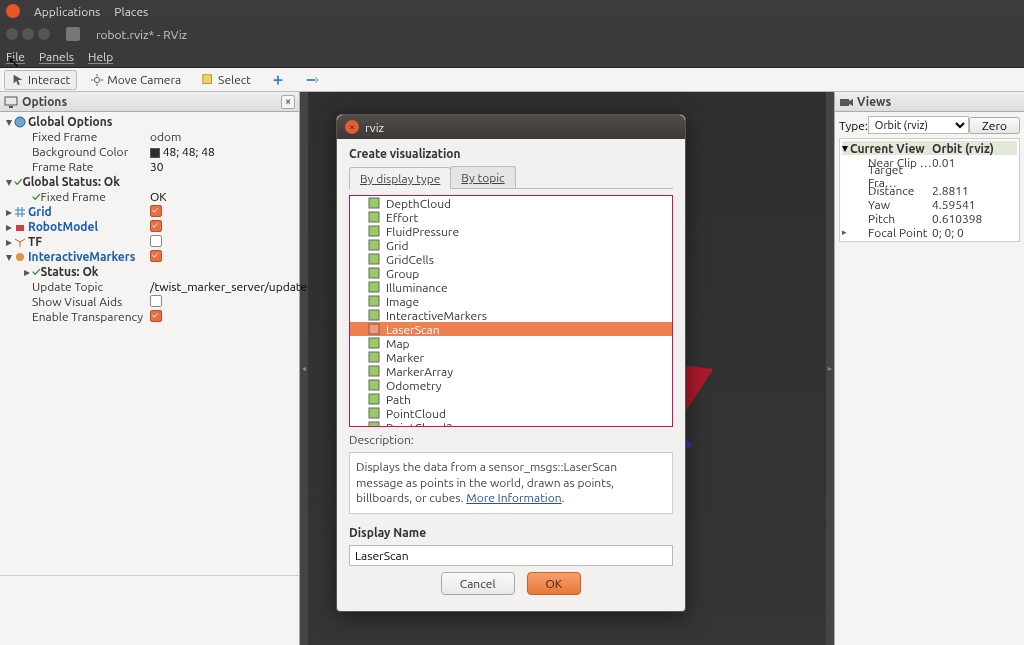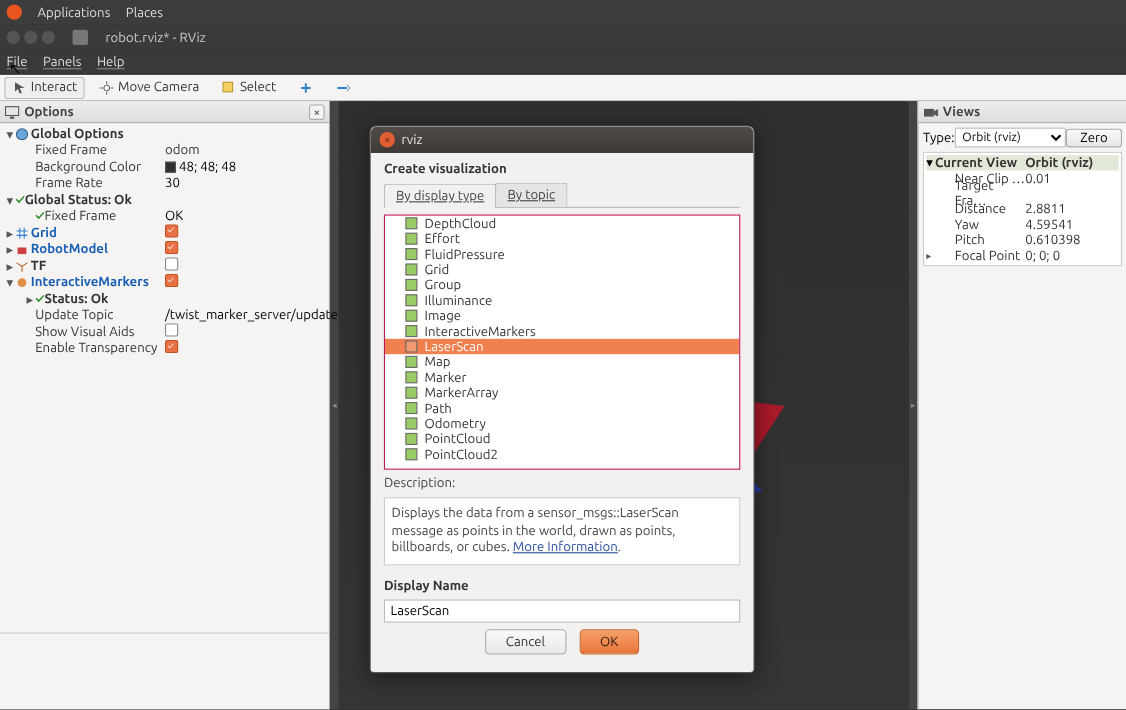--- a/index.html
+++ b/index.html
@@ -363,20 +363,26 @@
         <div class="dlgitem">
           <span class="di-icon"><svg width="12" height="12">
               <rect x="1" y="1" width="10" height="10" fill="#9c6" stroke="#666"></rect>
             </svg></span>
           <span>Grid</span>
         </div>
         <div class="dlgitem">
           <span class="di-icon"><svg width="12" height="12">
               <rect x="1" y="1" width="10" height="10" fill="#9c6" stroke="#666"></rect>
             </svg></span>
+          <span>GridCells</span>
+        </div>
+        <div class="dlgitem">
+          <span class="di-icon"><svg width="12" height="12">
+              <rect x="1" y="1" width="10" height="10" fill="#9c6" stroke="#666"></rect>
+            </svg></span>
           <span>Group</span>
         </div>
         <div class="dlgitem">
           <span class="di-icon"><svg width="12" height="12">
               <rect x="1" y="1" width="10" height="10" fill="#9c6" stroke="#666"></rect>
             </svg></span>
           <span>Illuminance</span>
         </div>
         <div class="dlgitem">
           <span class="di-icon"><svg width="12" height="12">
@@ -411,27 +417,27 @@
         <div class="dlgitem">
           <span class="di-icon"><svg width="12" height="12">
               <rect x="1" y="1" width="10" height="10" fill="#9c6" stroke="#666"></rect>
             </svg></span>
           <span>MarkerArray</span>
         </div>
         <div class="dlgitem">
           <span class="di-icon"><svg width="12" height="12">
               <rect x="1" y="1" width="10" height="10" fill="#9c6" stroke="#666"></rect>
             </svg></span>
+          <span>Odometry</span>
+        </div>
+        <div class="dlgitem">
+          <span class="di-icon"><svg width="12" height="12">
+              <rect x="1" y="1" width="10" height="10" fill="#9c6" stroke="#666"></rect>
+            </svg></span>
           <span>Path</span>
-        </div>
-        <div class="dlgitem">
-          <span class="di-icon"><svg width="12" height="12">
-              <rect x="1" y="1" width="10" height="10" fill="#9c6" stroke="#666"></rect>
-            </svg></span>
-          <span>Odometry</span>
         </div>
         <div class="dlgitem">
           <span class="di-icon"><svg width="12" height="12">
               <rect x="1" y="1" width="10" height="10" fill="#9c6" stroke="#666"></rect>
             </svg></span>
           <span>PointCloud</span>
         </div>
         <div class="dlgitem">
           <span class="di-icon"><svg width="12" height="12">
               <rect x="1" y="1" width="10" height="10" fill="#9c6" stroke="#666"></rect>

